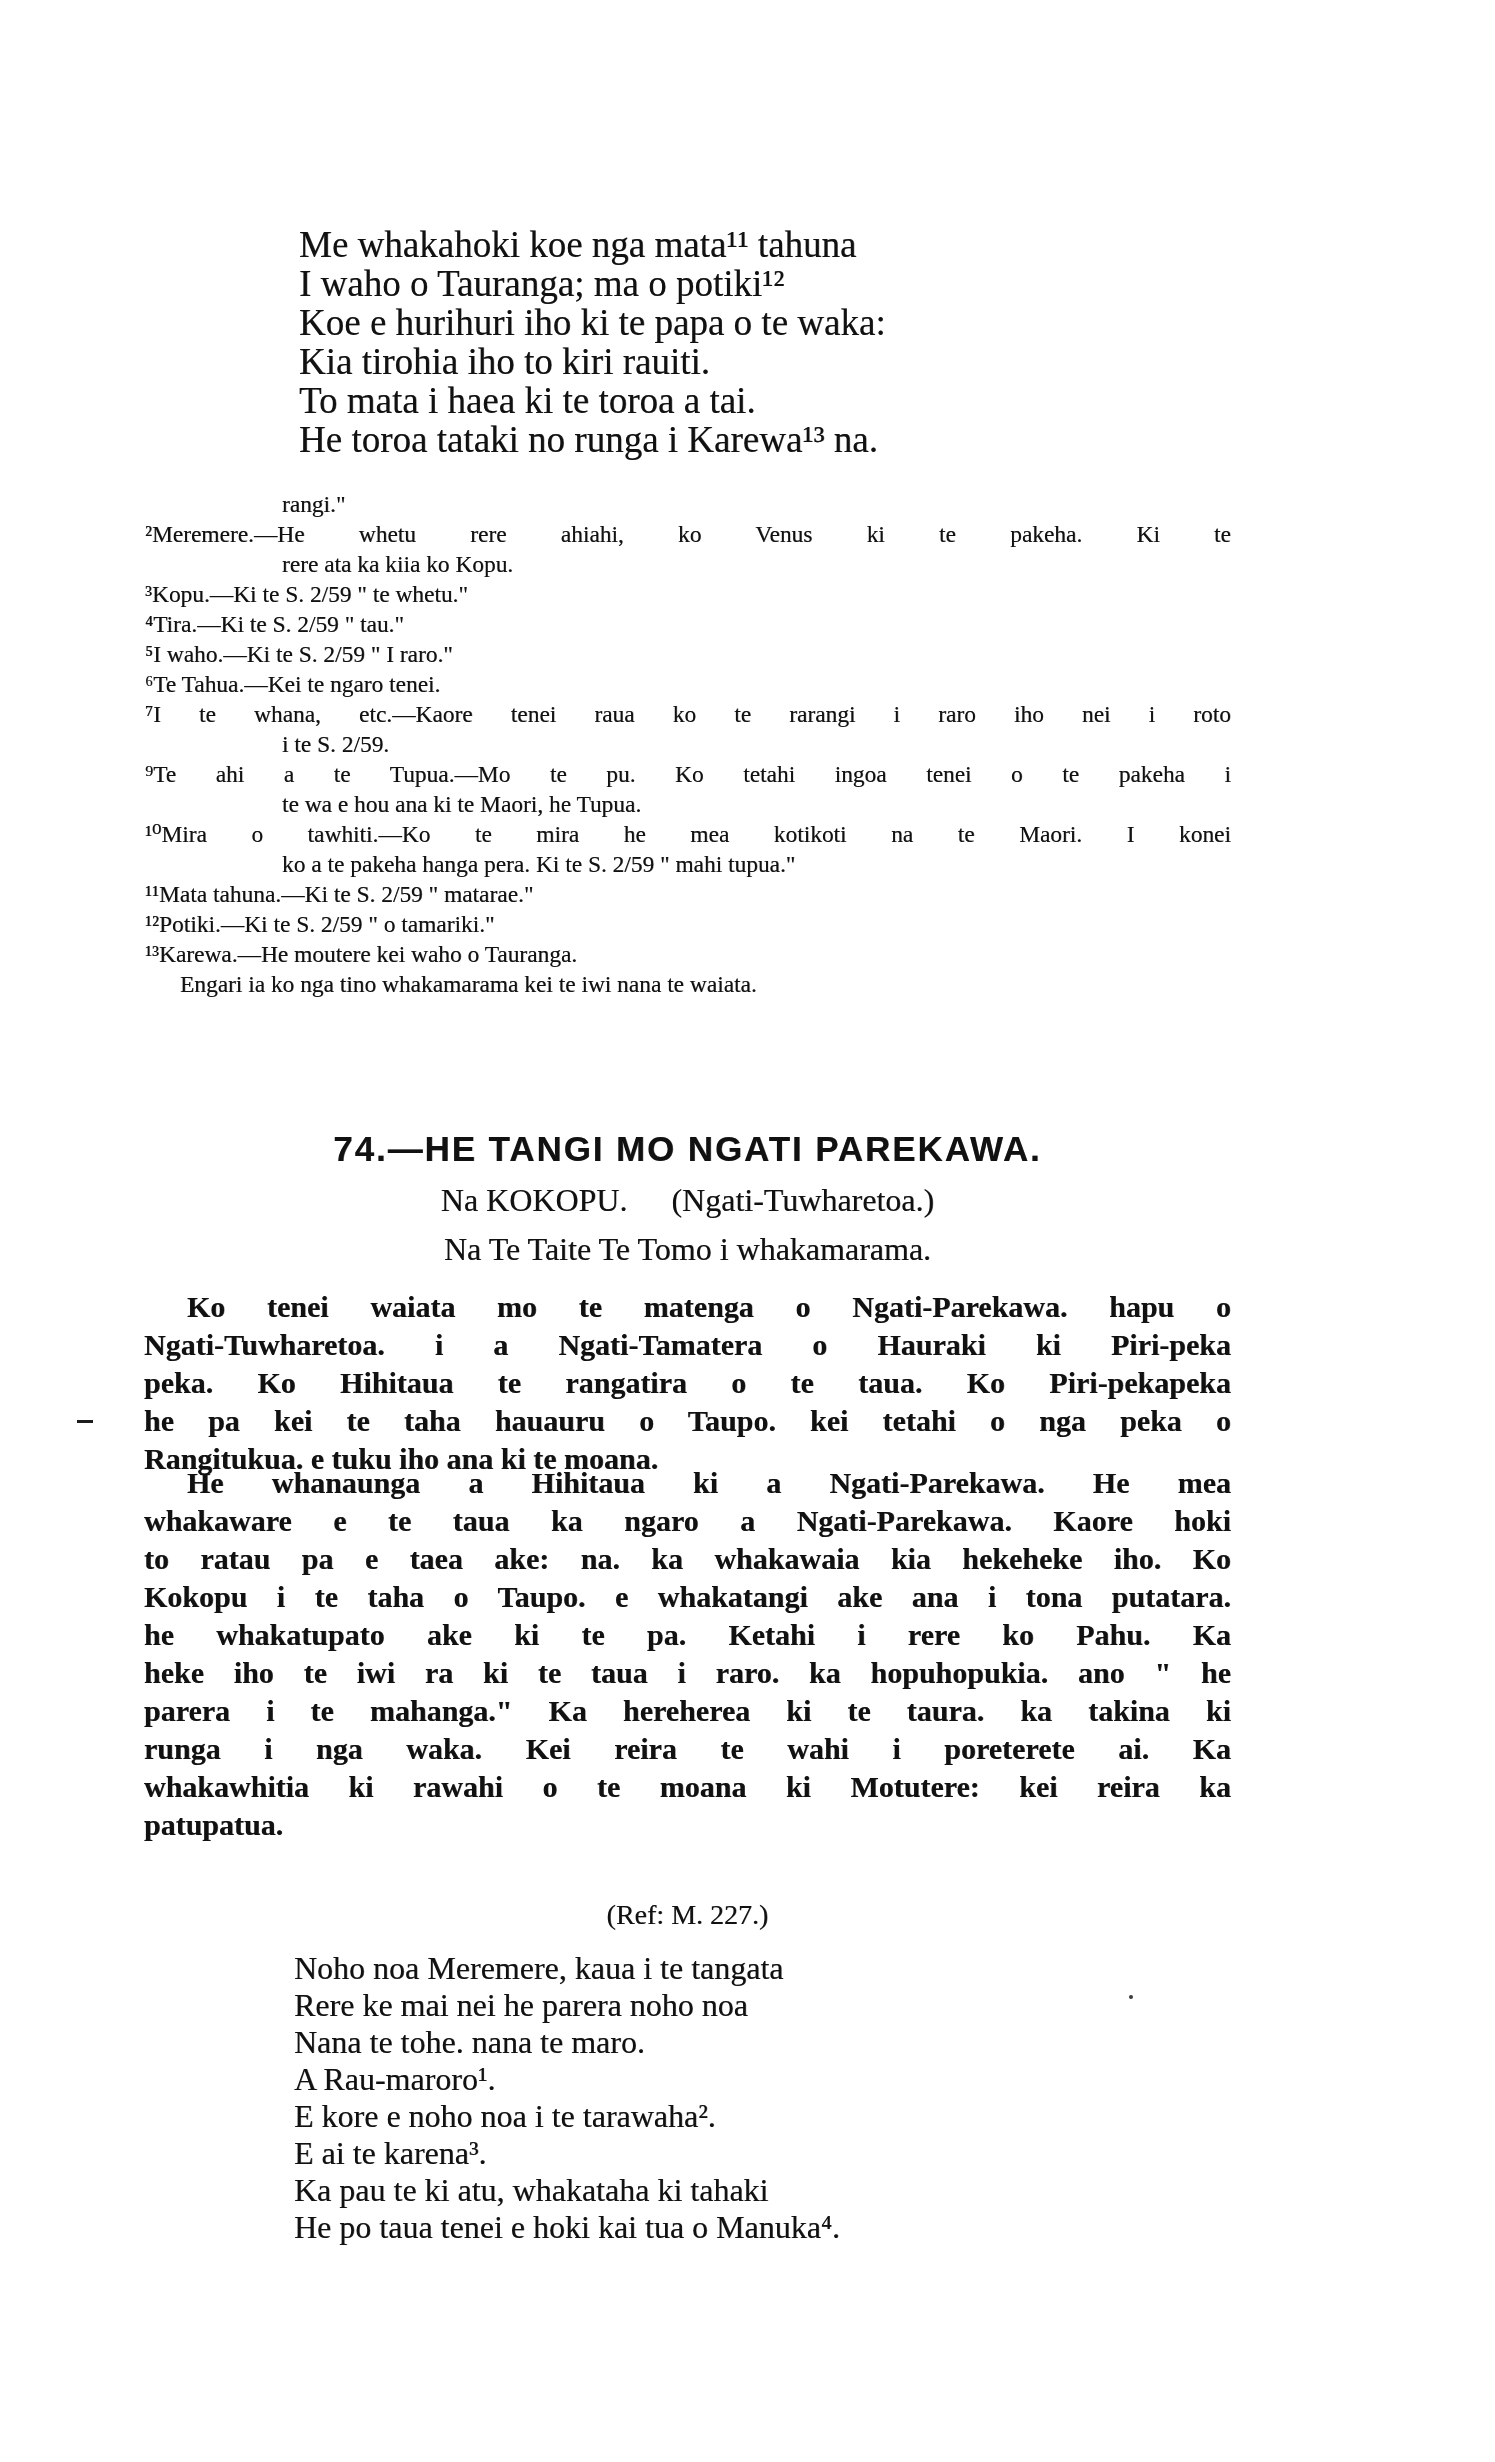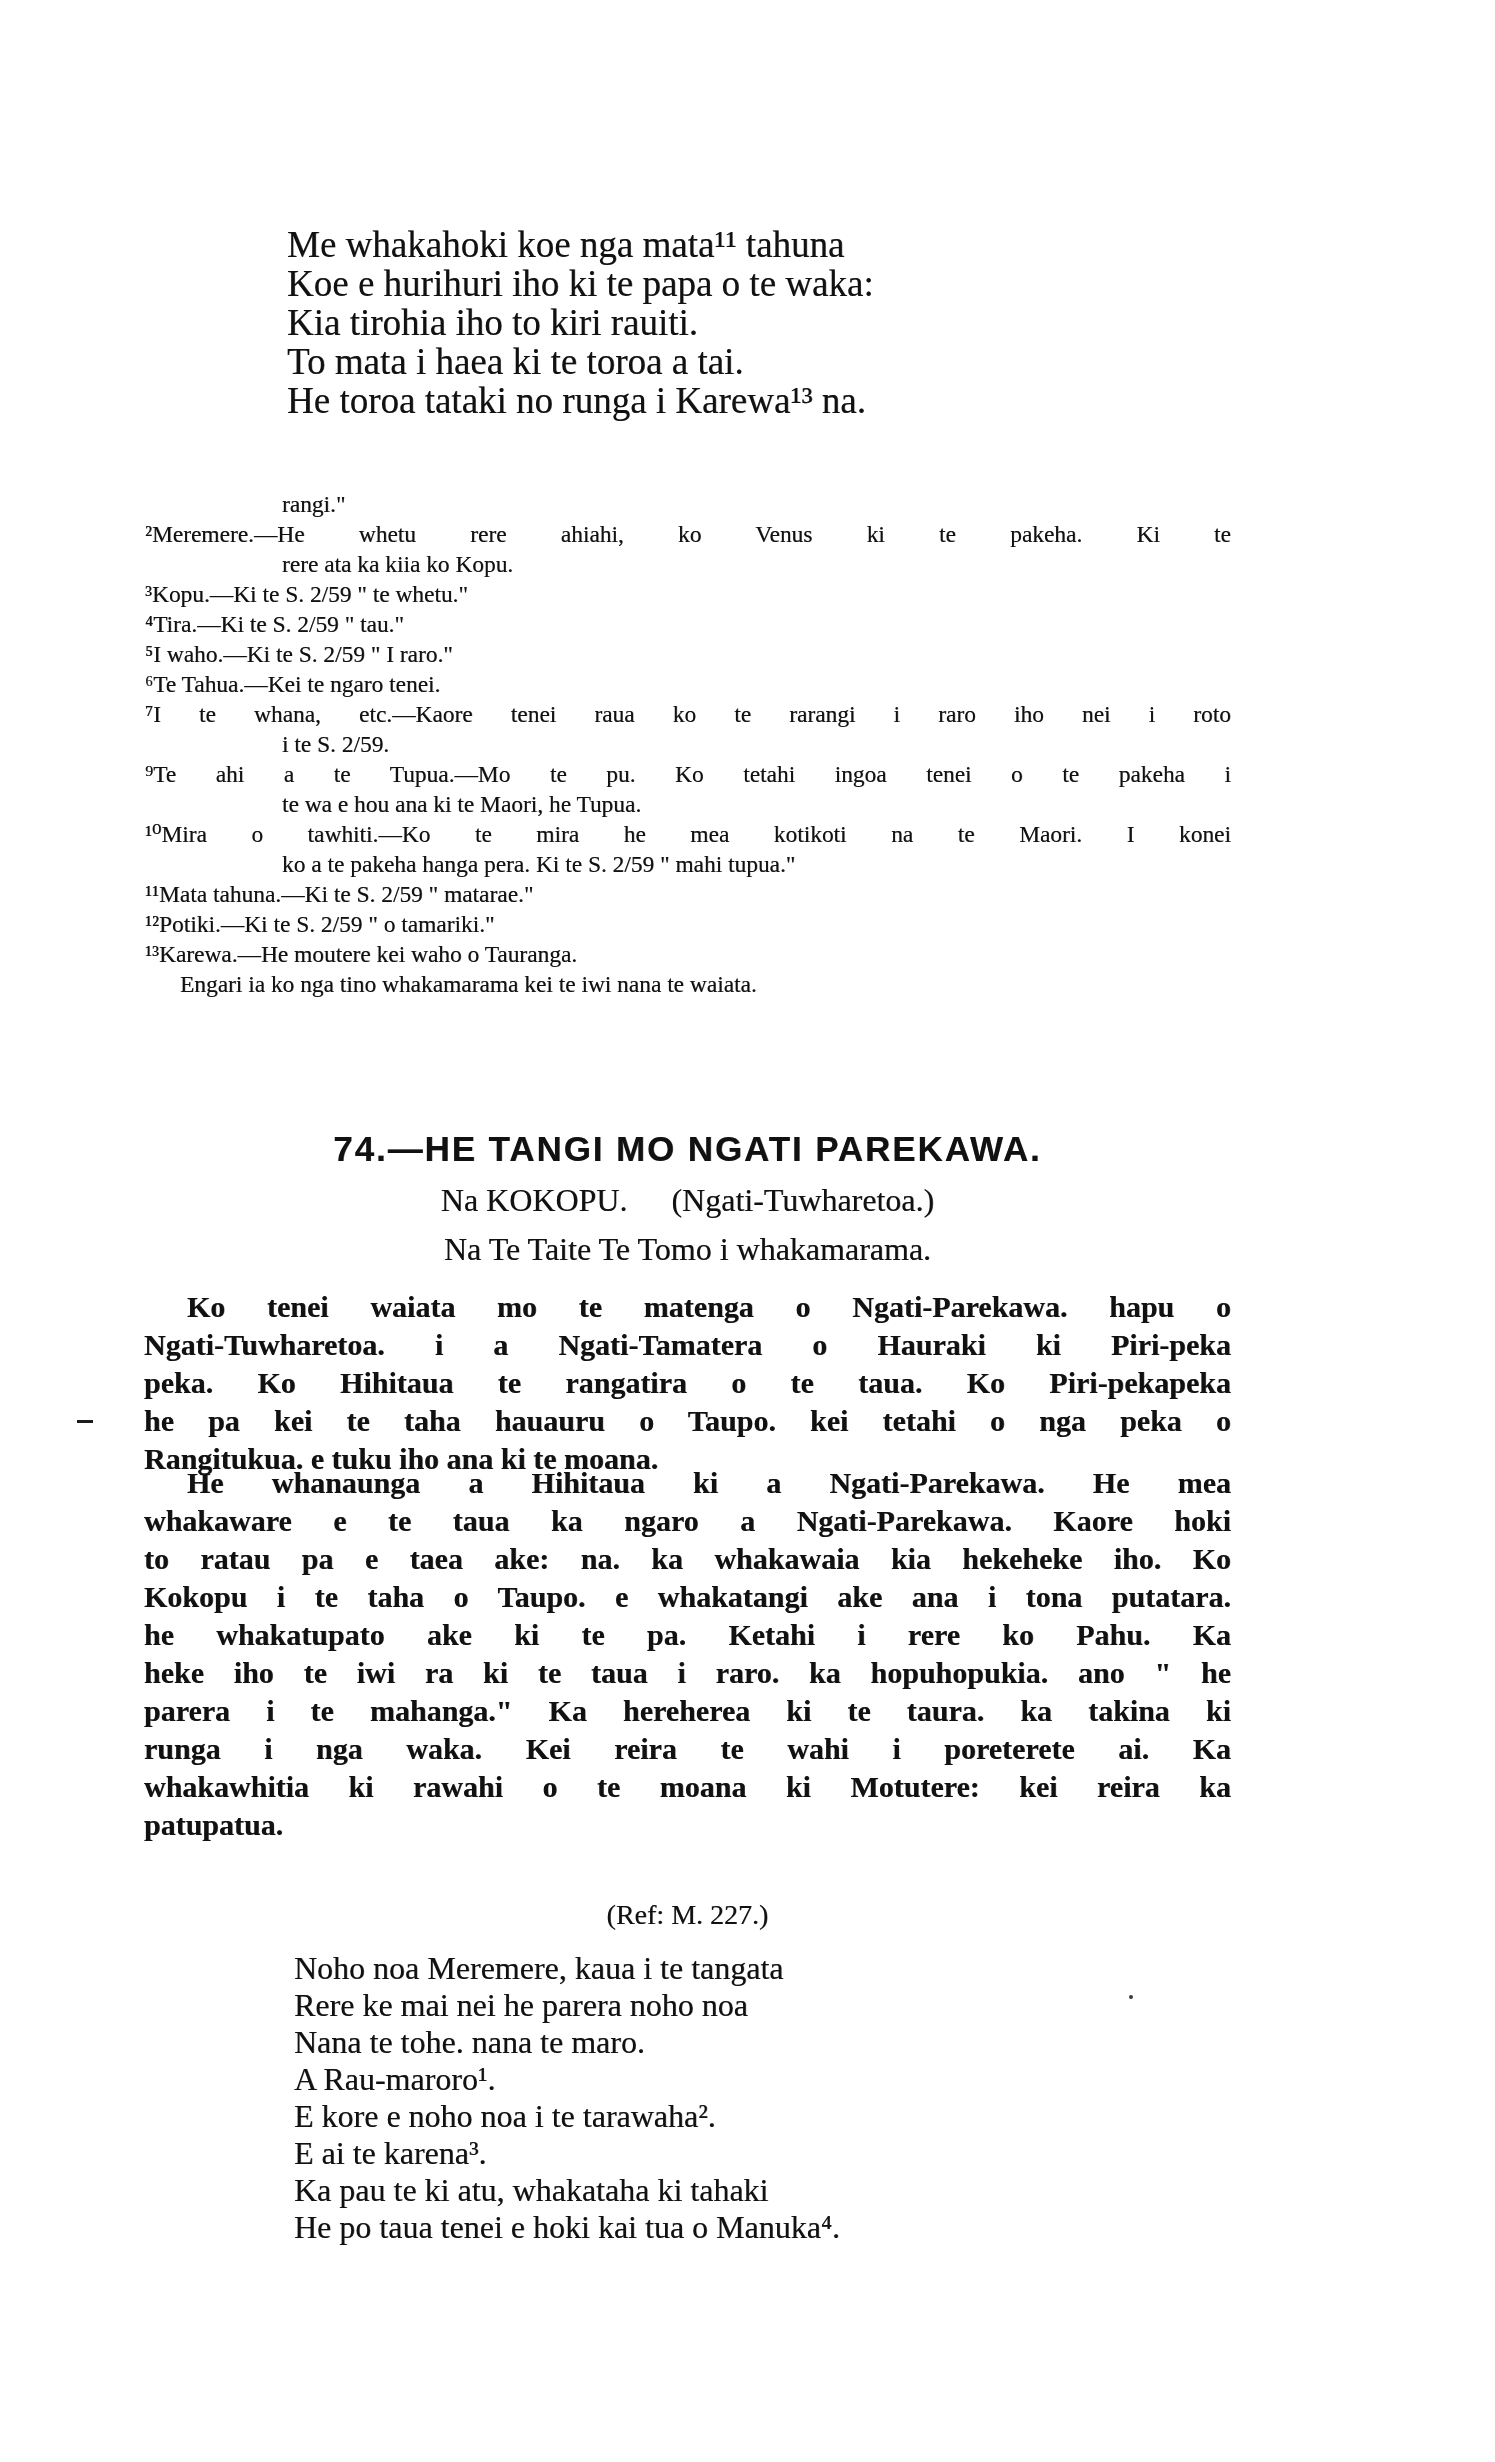--- a/index.html
+++ b/index.html
@@ -3,21 +3,21 @@
 <meta charset="utf-8">
 <style>
   html,body { margin:0; padding:0; background:#ffffff; }
   .page {
     position:relative; width:1495px; height:2462px; background:#ffffff;
     color:#111111; overflow:hidden;
     font-family:"Liberation Serif","DejaVu Serif",serif;
     text-shadow:0.4px 0.3px 0 rgba(17,17,17,0.55);
   }
   
-  .poem1 { position:absolute; left:287px; top:225px; font-size:37px; line-height:39px; white-space:nowrap; }
+  .poem1 { position:absolute; left:299px; top:225px; font-size:37px; line-height:39px; white-space:nowrap; }
   .poem1 .pline { height:39px; }
   
   .fnotes { position:absolute; left:145px; top:489px; width:1086px; font-size:23.4px; line-height:30px; }
   .fn-line { height:30px; white-space:nowrap; }
   .fn-just { white-space:normal; text-align:justify; text-align-last:justify; }
   .fn-cont { padding-left:137px; }
   .fn-closing { padding-left:35px; }
   
   .centered { position:absolute; left:144px; width:1087px; text-align:center; white-space:nowrap; }
   .heading {
@@ -42,20 +42,21 @@
   .speck-dash { position:absolute; left:77px; top:1420px; width:16.4px; height:3.2px; background:#1c1c1c; }
   .speck-dot { position:absolute; left:1129px; top:1995px; width:4.4px; height:4.4px; border-radius:50%; background:#3a3a3a; }
 </style>
 </head>
 <body>
 
 <div class="page">
 
   <div class="poem1">
     <div class="pline">Me whakahoki koe nga mata¹¹ tahuna</div>
+    <div class="pline">I waho o Tauranga; ma o potiki¹²</div>
     <div class="pline">Koe e hurihuri iho ki te papa o te waka:</div>
     <div class="pline">Kia tirohia iho to kiri rauiti.</div>
     <div class="pline">To mata i haea ki te toroa a tai.</div>
     <div class="pline">He toroa tataki no runga i Karewa¹³ na.</div>
   </div>
 
   <div class="fnotes">
     <div class="fn-line fn-cont">rangi."</div>
     <div class="fn-line fn-just">²Meremere.—He whetu rere ahiahi, ko Venus ki te pakeha.  Ki te</div>
     <div class="fn-line fn-cont">rere ata ka kiia ko Kopu.</div>

